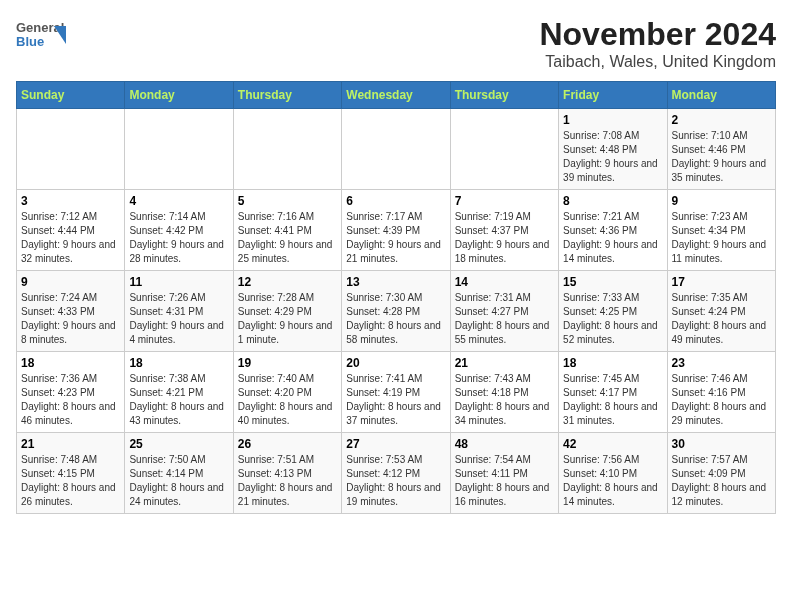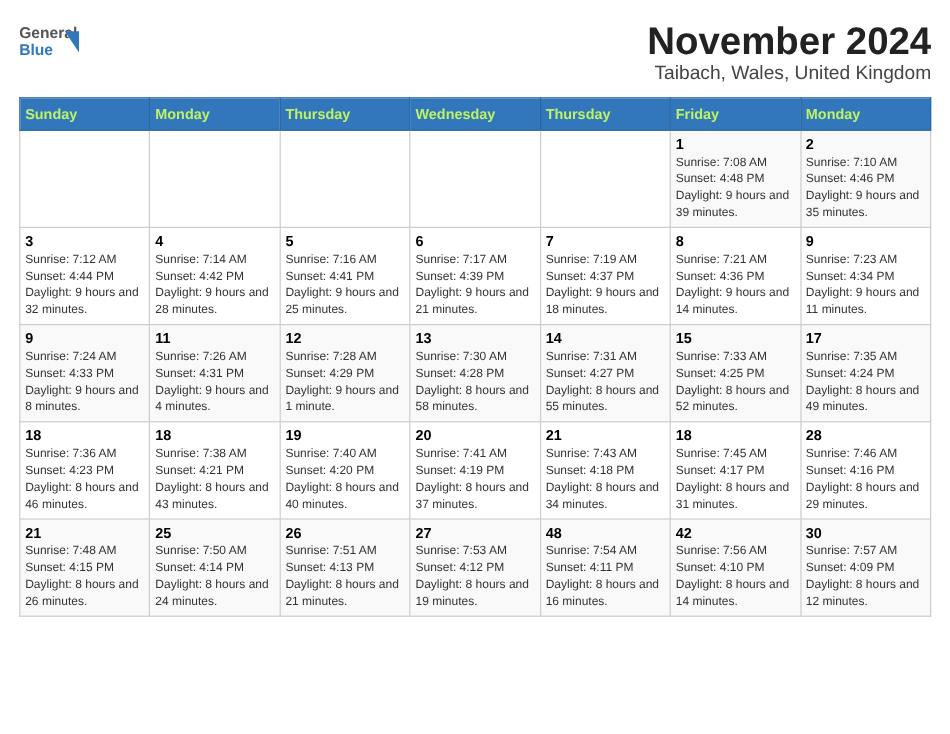--- a/index.html
+++ b/index.html
@@ -200,21 +200,21 @@
         </td>
         <td>
           <span class="day-num">21</span>
           <div class="day-info">Sunrise: 7:43 AM<br>Sunset: 4:18 PM<br>Daylight: 8 hours and 34 minutes.</div>
         </td>
         <td>
           <span class="day-num">18</span>
           <div class="day-info">Sunrise: 7:45 AM<br>Sunset: 4:17 PM<br>Daylight: 8 hours and 31 minutes.</div>
         </td>
         <td>
-          <span class="day-num">28</span>
+          <span class="day-num">23</span>
           <div class="day-info">Sunrise: 7:46 AM<br>Sunset: 4:16 PM<br>Daylight: 8 hours and 29 minutes.</div>
         </td>
       </tr>
       <tr>
         <td>
           <span class="day-num">21</span>
           <div class="day-info">Sunrise: 7:48 AM<br>Sunset: 4:15 PM<br>Daylight: 8 hours and 26 minutes.</div>
         </td>
         <td>
           <span class="day-num">25</span>

